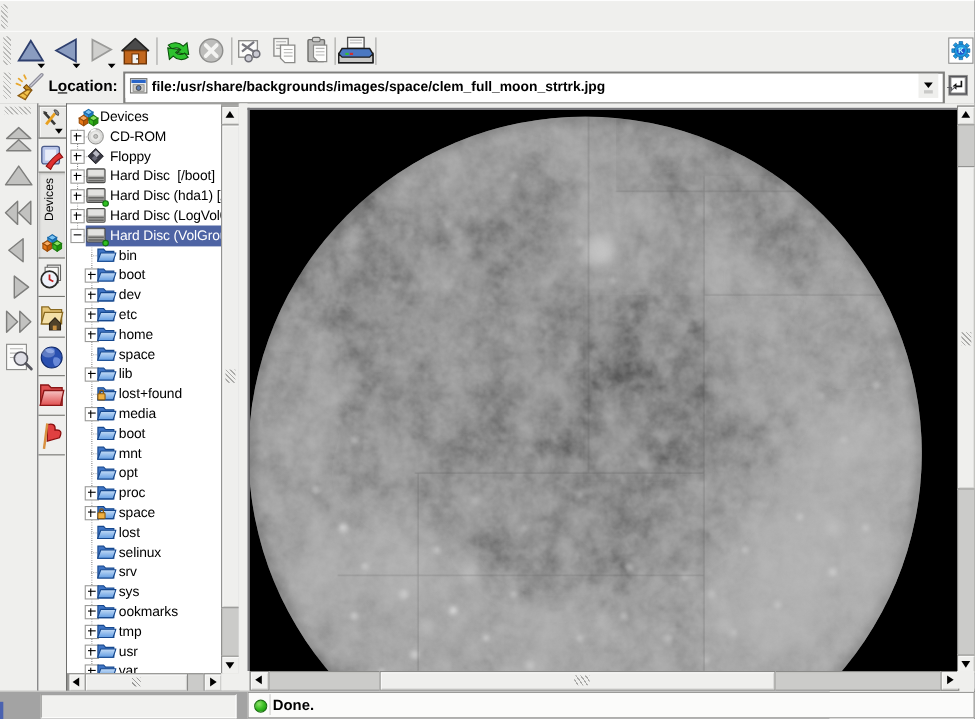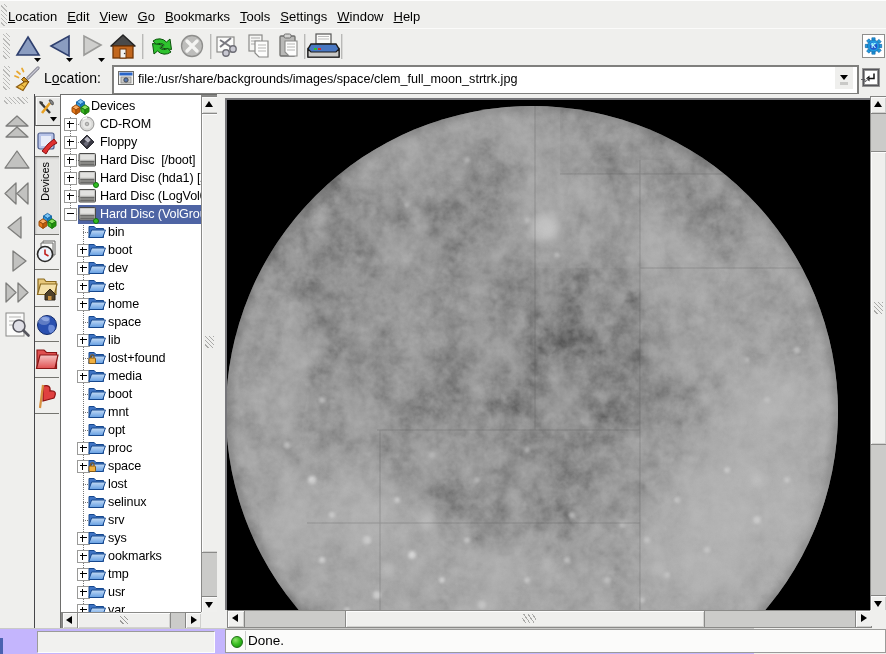--- a/index.html
+++ b/index.html
@@ -26,23 +26,20 @@
 .exp:before{content:"";position:absolute;left:2px;right:2px;top:4px;height:1px;background:#000;}
 .exp.plus:after{content:"";position:absolute;top:2px;bottom:2px;left:4px;width:1px;background:#000;}
 .dotV{position:absolute;width:1px;background-image:linear-gradient(#777 1px,transparent 1px);background-size:1px 2px;}
 .dotH{position:absolute;height:1px;background-image:linear-gradient(90deg,#777 1px,transparent 1px);background-size:2px 1px;}
 .tabcell{position:absolute;left:0;width:24px;border-top:1px solid #74746f;}
 </style></head>
 <body>
 
 <div class="abs" style="left:0;top:0;width:886px;height:28px;background:#efefed;border-top:1px solid #fdfdfd;">
   <div class="handleV" style="left:1px;top:3px;height:22px;width:6px;"></div>
-  <div class="abs" style="left:8px;top:6px;">
-    <span class="mi" style="padding-left:0"><u>L</u>ocation</span><span class="mi"><u>E</u>dit</span><span class="mi"><u>V</u>iew</span><span class="mi"><u>G</u>o</span><span class="mi"><u>B</u>ookmarks</span><span class="mi"><u>T</u>ools</span><span class="mi"><u>S</u>ettings</span><span class="mi"><u>W</u>indow</span><span class="mi"><u>H</u>elp</span>
-  </div>
 </div>
 
 <div class="abs" id="toolbar" style="left:0;top:28px;width:886px;height:34px;background:#efefed;border-top:1px solid #fbfbfa;">
   <div class="handleV" style="left:3px;top:4px;height:26px;"></div>
   <svg class="abs" style="left:14px;top:3px;" width="350" height="30" viewBox="0 0 350 30">
 
     <path d="M14 5 L25 23 L3 23 Z" fill="#8a9cc0" stroke="#2e3f6e" stroke-width="1.6"></path>
     <path d="M20 26 l7 0 l-3.5 4 z" fill="#000"></path>
 
     <path d="M37 14 L55 4 L55 24 Z" fill="#8a9cc0" stroke="#2e3f6e" stroke-width="1.6"></path>
@@ -122,21 +119,21 @@
           <circle r="7.2"></circle>
         </g>
         <circle r="4.6" fill="#2255cc"></circle>
         <path d="M-4 -1 a4.6 4.6 0 0 1 8 -1.5 z" fill="#49c8f0"></path>
         <text x="-2.8" y="3" font-size="8" font-weight="bold" fill="#bff" font-family="Liberation Sans">K</text>
       </g>
     </svg>
   </div>
 </div>
 
-<div class="abs" id="locbar" style="left:0;top:63px;width:886px;height:31px;background:#efefed;border-bottom:1px solid #aaaaa8;">
+<div class="abs" id="locbar" style="left:0;top:63px;width:886px;height:31px;background:#efefed;border-bottom:1px solid #aaaaa8;font-weight:bold;">
   <div class="handleV" style="left:3px;top:3px;height:24px;"></div>
   <svg class="abs" style="left:13px;top:3px;" width="27" height="26" viewBox="0 0 27 26">
     <path d="M25 2 L15 12" stroke="#8a8a96" stroke-width="3.2" stroke-linecap="round"></path>
     <path d="M25 2 L15 12" stroke="#c8c8d4" stroke-width="1.2" stroke-linecap="round"></path>
     <path d="M11 11 l5 5 l-2.5 2.5 l-5 -5 z" fill="#c89020" stroke="#7a4a08" stroke-width="1"></path>
     <path d="M12 15.5 L3.5 21 L10 24.5 L15.5 16 z" fill="#f2c24a" stroke="#8a5a10" stroke-width="1.2"></path>
     <path d="M5 21.5 l4 2.2 M8 18.5 l3.5 2.5" stroke="#b07818" stroke-width="1"></path>
     <path d="M2 10 l3.5 1.5 M4 5.5 l3 2.5 M9 2.5 l1.5 3" stroke="#e8a830" stroke-width="1.7" stroke-linecap="round"></path>
   </svg>
   <div class="abs" style="left:44px;top:7px;font-size:14px;">L<u>o</u>cation:</div>
@@ -730,21 +727,21 @@
     <div class="sbThumb" style="left:120px;top:516px;width:358px;height:16px;">
       <div style="position:absolute;left:176px;top:3px;width:14px;height:9px;background:repeating-linear-gradient(55deg,transparent 0,transparent 2.5px,#aaaaa8 2.5px,#aaaaa8 3.5px);"></div>
     </div>
     <div class="sbBtn" style="left:630px;top:516px;width:15px;height:16px;">
       <div class="arrow" style="left:5px;top:3px;border-top:4px solid transparent;border-bottom:4px solid transparent;border-left:6px solid #000;"></div>
     </div>
     <div class="abs" style="left:645px;top:516px;width:16px;height:16px;background:#efefed;"></div>
   </div>
 </div>
 
-<div class="abs" style="left:0;top:628px;width:754px;height:26px;background:#c4b5fd;border-top:1px solid #c9c9c7;">
+<div class="abs" style="left:0;top:628px;width:754px;height:26px;background:#a3a3a3;border-top:1px solid #c9c9c7;font-weight:bold;">
   <div class="abs" style="left:37px;top:2px;width:176px;height:20px;border:1px solid #9b9b99;border-right-color:#fdfdfd;border-bottom-color:#fdfdfd;background:#f1f1ef;"></div>
   <div class="abs" style="left:225px;top:0px;width:659px;height:22px;border:1px solid #9b9b99;background:#fbfbfa;">
     <div class="abs" style="left:2px;top:1px;width:17px;height:19px;border-right:1px solid #cccccb;">
       <div class="abs" style="left:3px;top:5px;width:10px;height:10px;border-radius:50%;background:radial-gradient(circle at 35% 30%,#8ee06a 0%,#3cc025 45%,#1e9c12 80%,#157a0c 100%);border:1px solid #1c6e12;"></div>
     </div>
     <div class="abs" style="left:22px;top:3px;font-size:13.5px;">Done.</div>
   </div>
 </div>
 <div class="abs" style="left:0;top:638px;width:3px;height:16px;background:#4a62b0;"></div>
 

